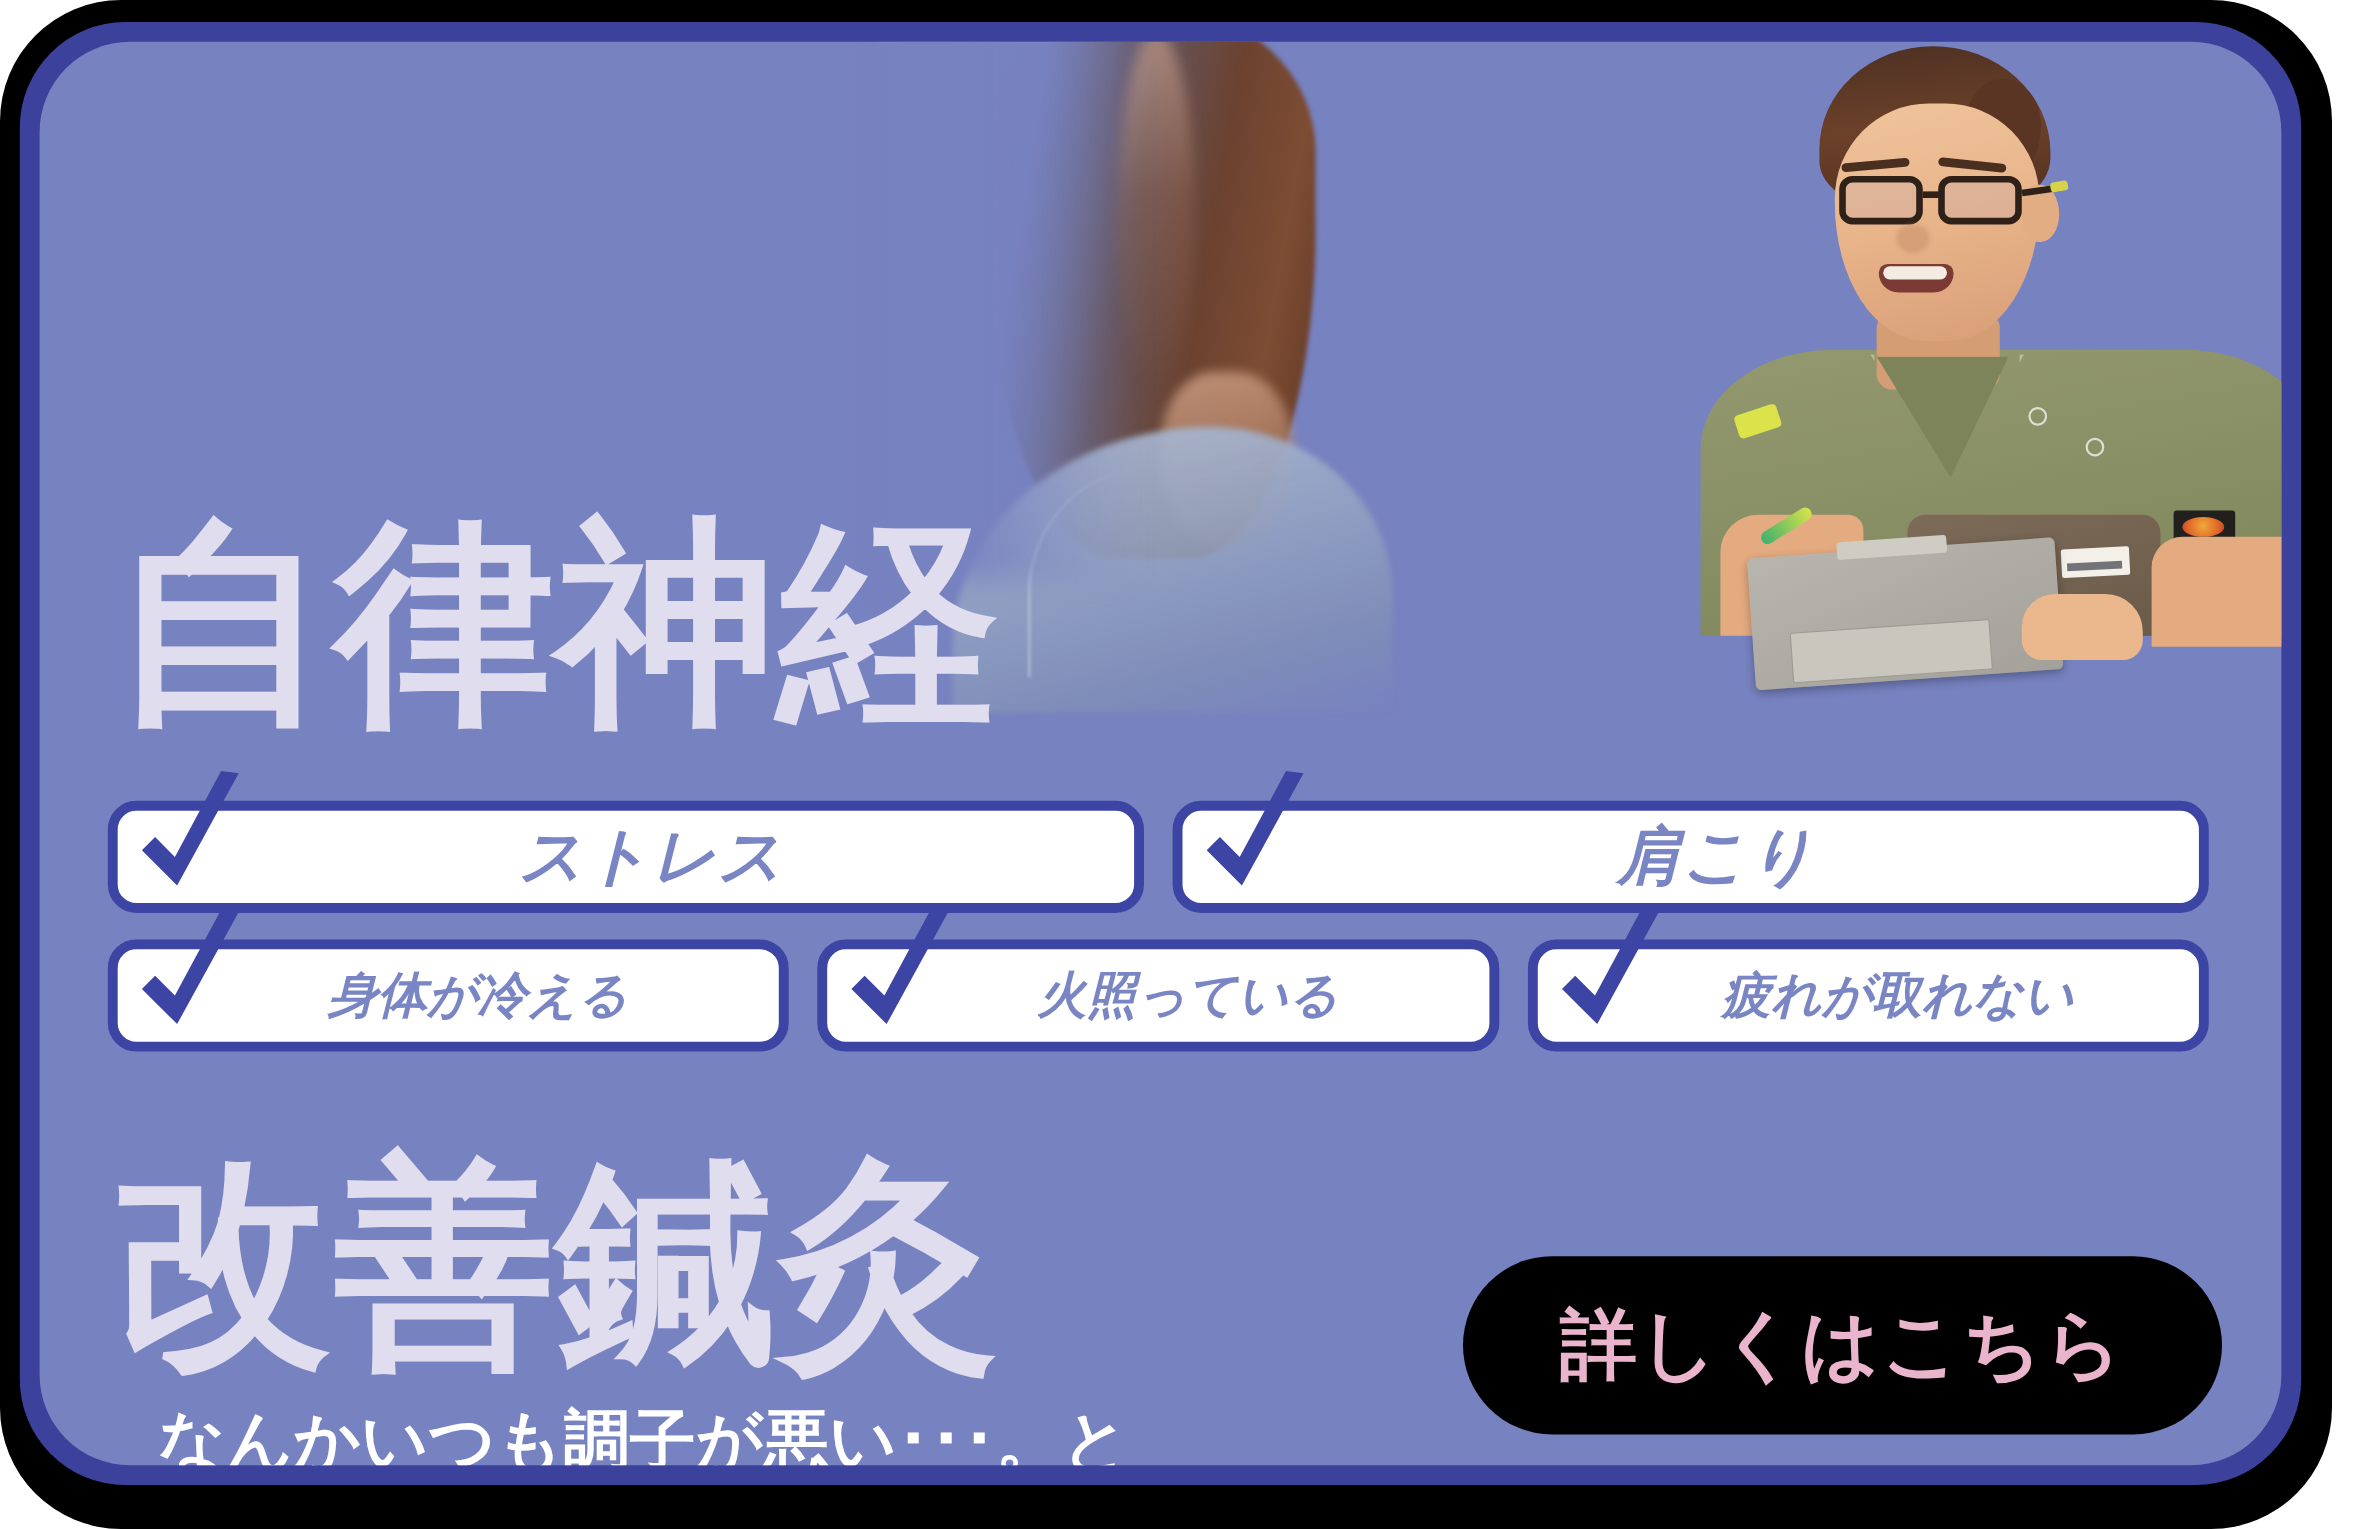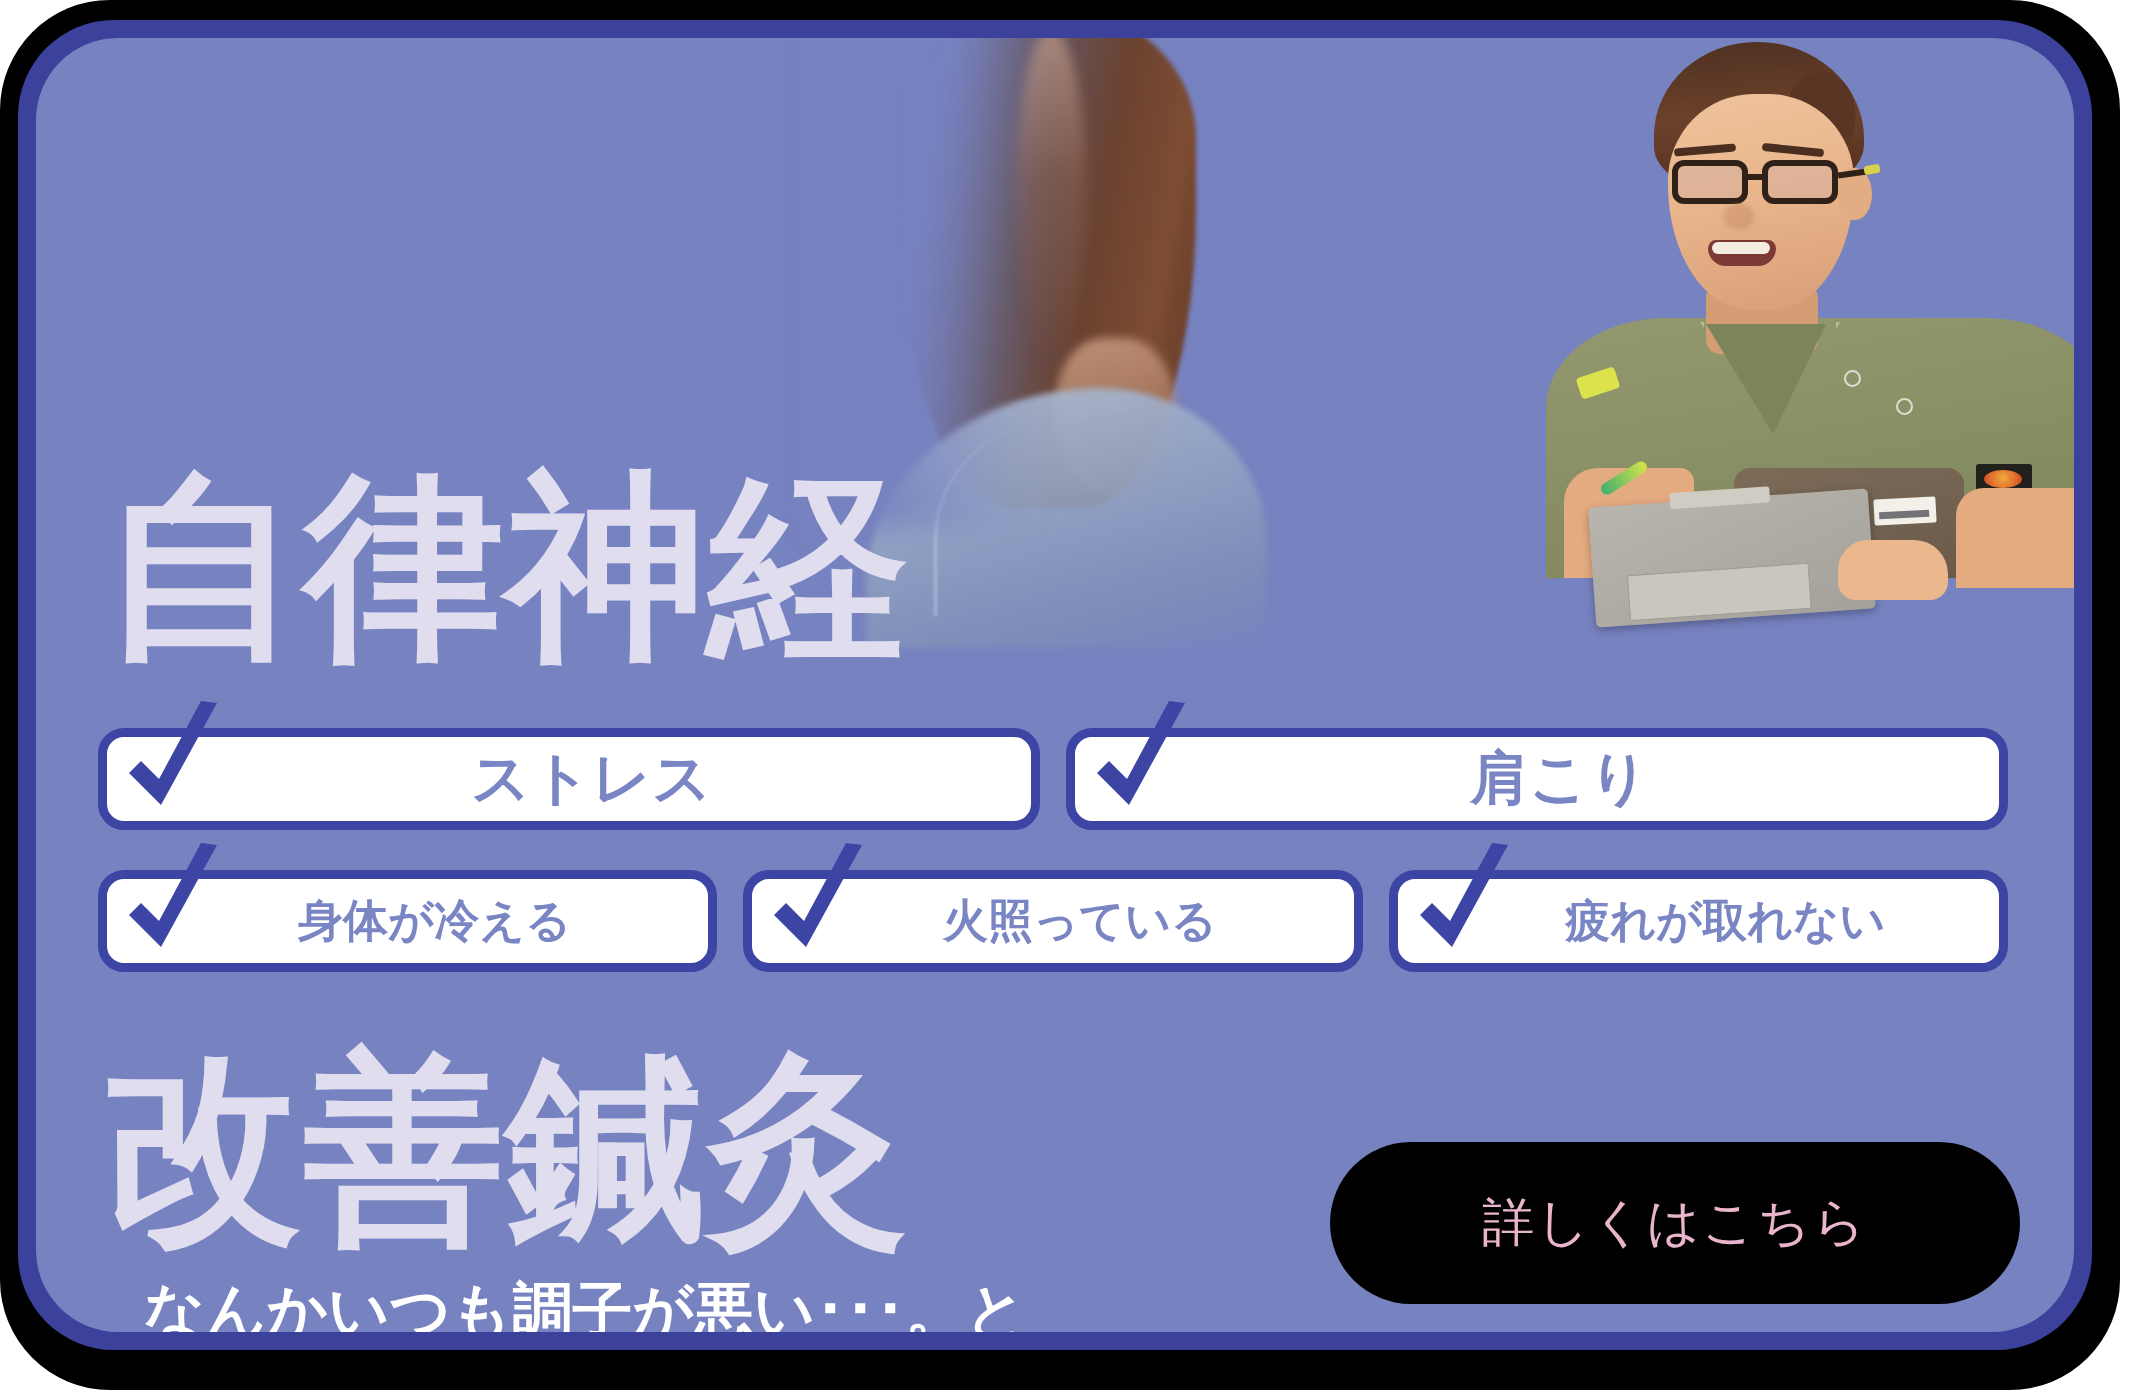--- a/index.html
+++ b/index.html
@@ -472,21 +472,22 @@
   
   .pill-grid {
     position: absolute;
     left: 62px;
     top: 690px;
     width: 1910px;
   }
   .pill-row {
     display: flex;
     gap: 26px;
-    margin-bottom: 40px;
+    margin-bottom: 24px;
+    font-style: italic;
   }
   .pill {
     position: relative;
     flex: 1 1 0;
     height: 102px;
     background: #ffffff;
     border: 9px solid #3d45a4;
     border-radius: 26px;
     box-sizing: border-box;
     display: flex;
@@ -542,22 +543,22 @@
     background: #000000;
     border-radius: 81px;
     display: flex;
     align-items: center;
     justify-content: center;
     cursor: pointer;
   }
   .cta-label {
     color: #eab4cd;
     font-family: "DejaVu Sans", "Liberation Sans", sans-serif;
-    font-weight: 400;
-    font-size: 52px;
+    font-weight: 700;
+    font-size: 70px;
     letter-spacing: 2px;
     white-space: nowrap;
   }
 </style>
 </head>
 <body>
 
 <div id="stage">
 
   <div class="outer-frame"></div>

